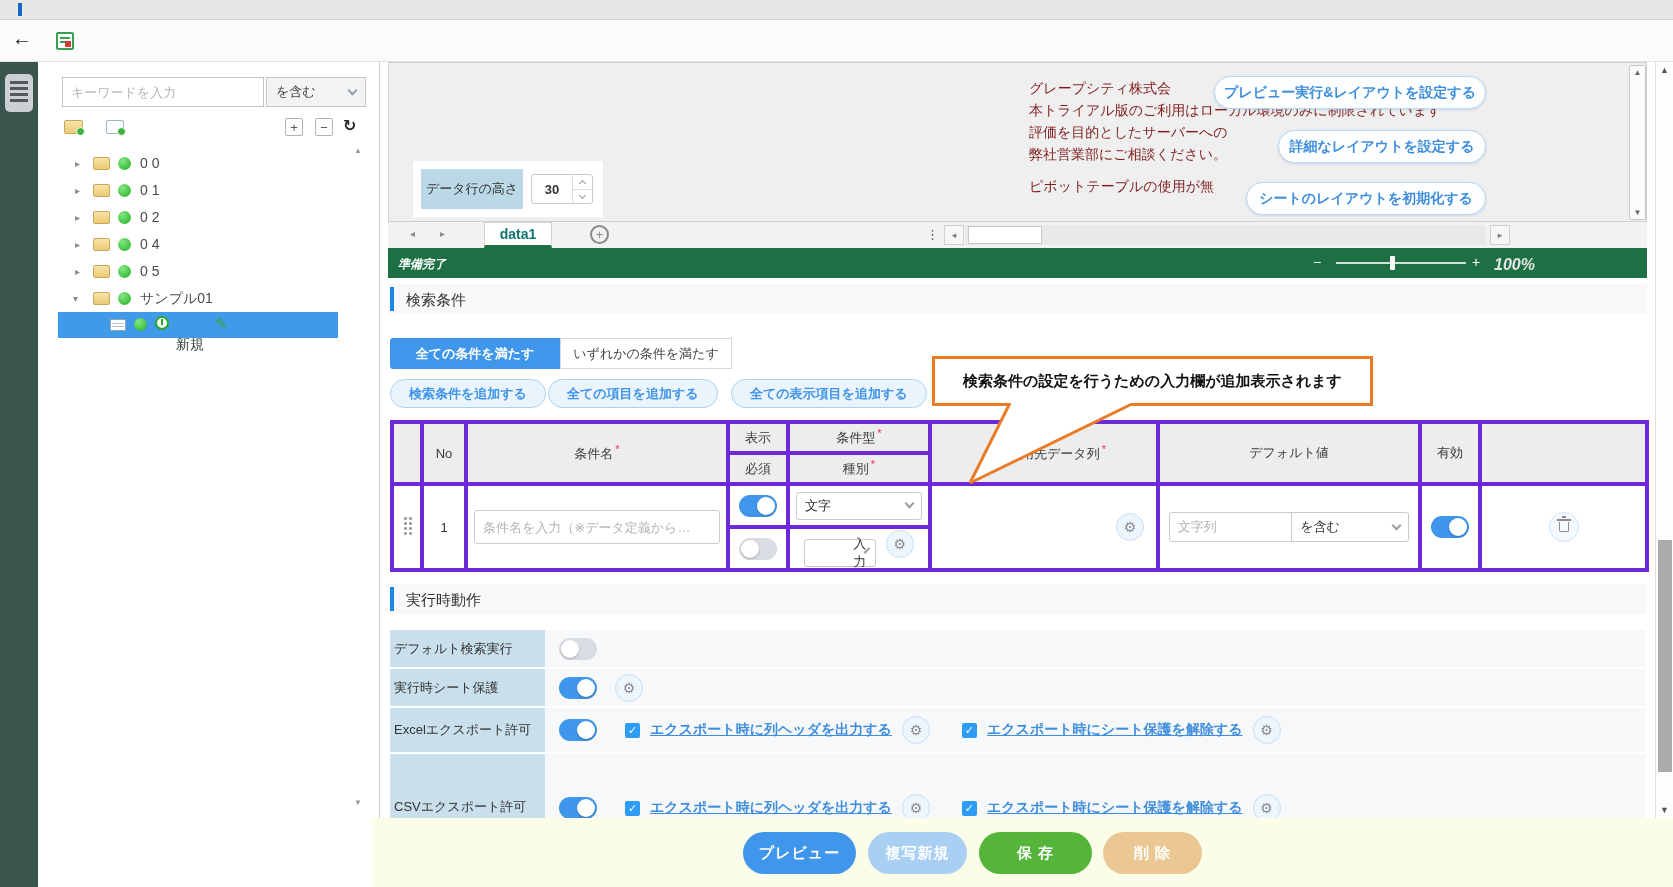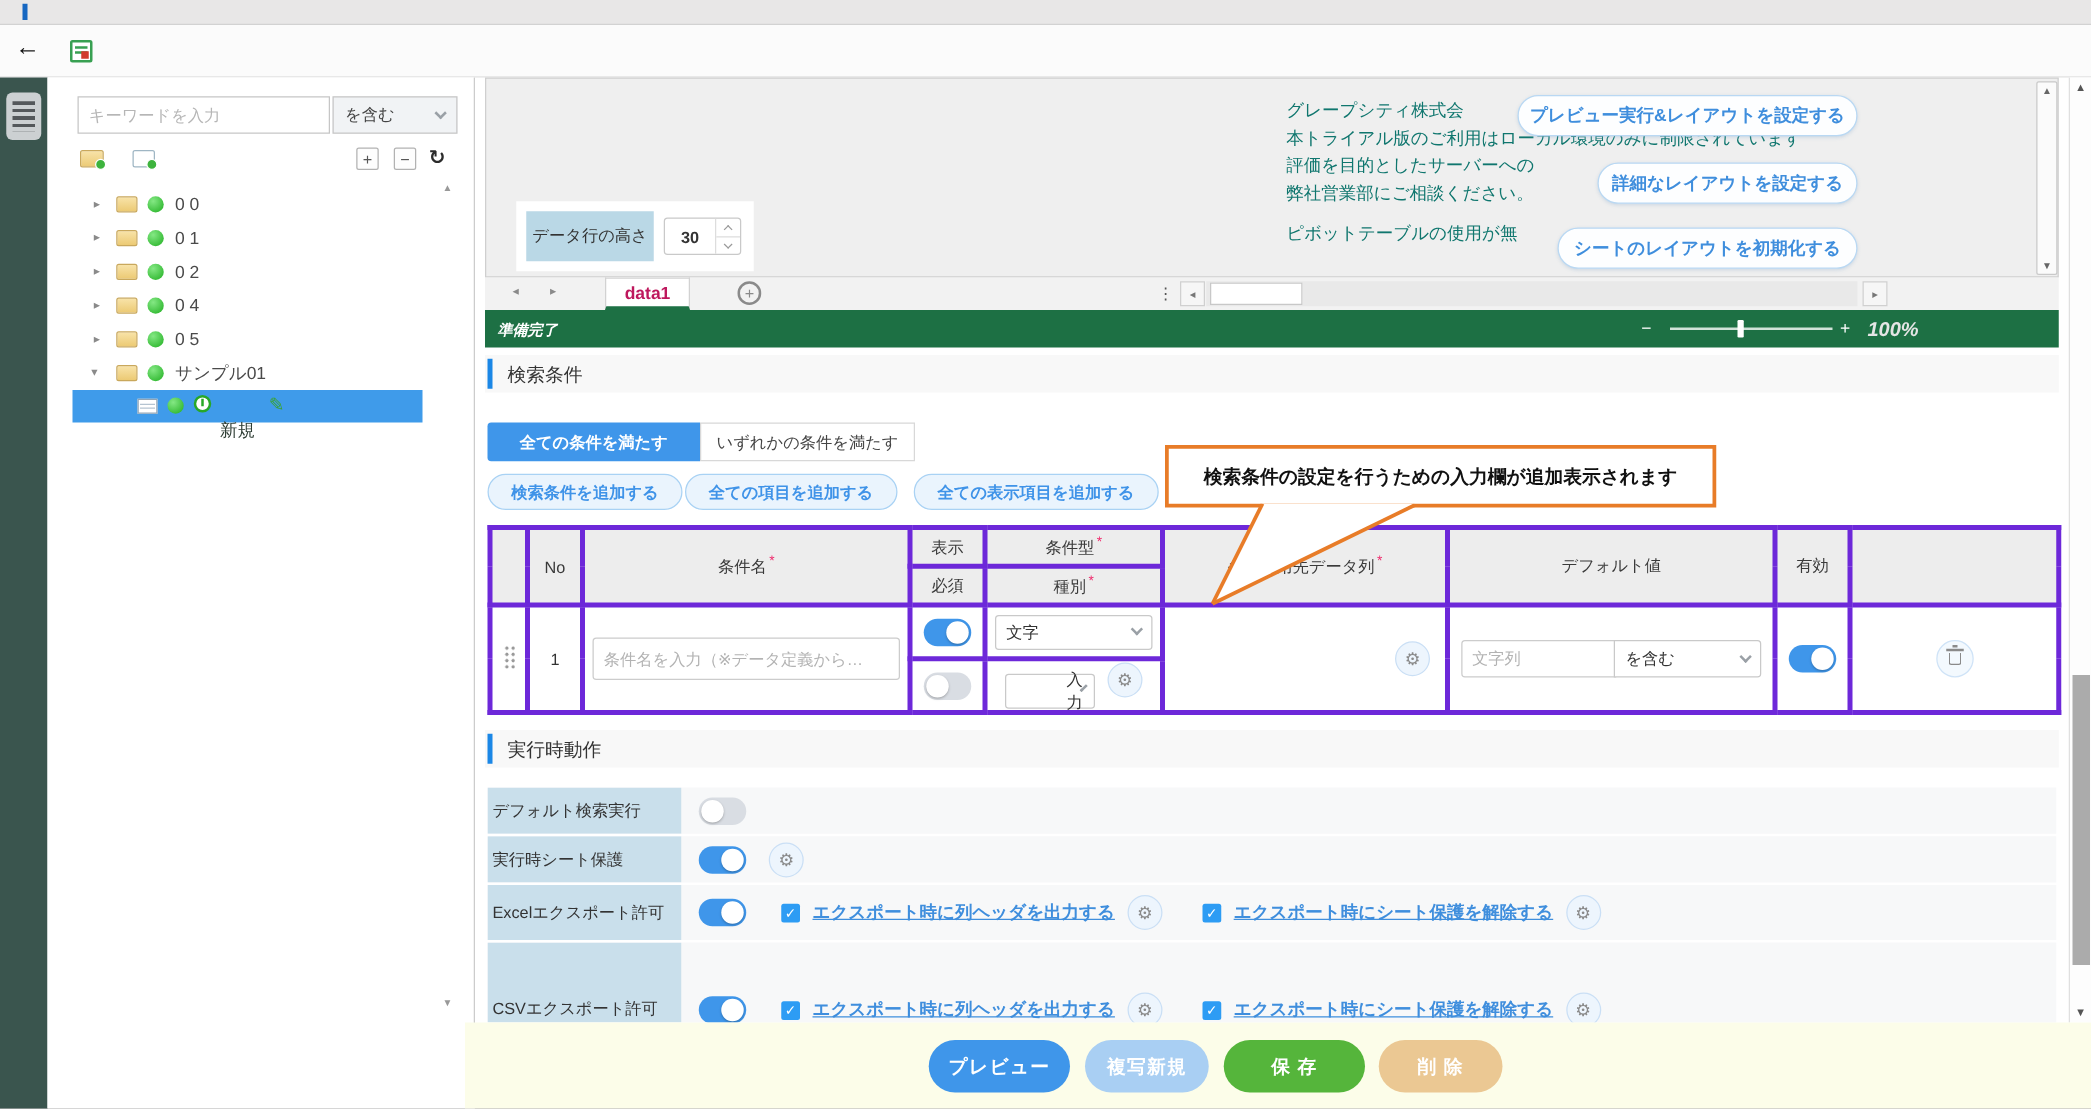--- a/index.html
+++ b/index.html
@@ -41,38 +41,38 @@
   .ball{width:13px;height:13px;border-radius:50%;background:radial-gradient(circle at 35% 30%,#84e884,#1fae1f);}
   .sel-row{left:20px;top:250px;width:280px;height:26px;background:#3f9bea;}
   .mini-sheet{width:16px;height:12px;background:#fff;border:1px solid #90a4b5;}
   .mini-sheet::before{content:"";position:absolute;left:1px;right:1px;top:3px;height:1px;background:#b5c4d1;box-shadow:0 3px 0 #b5c4d1;}
   .power{width:14px;height:14px;border-radius:50%;background:#fff;border:2px solid #28a828;}
   .power::after{content:"";position:absolute;left:50%;top:1px;width:2px;height:6px;background:#28a828;transform:translateX(-50%);}
   .pencil{color:#3aa23a;font-size:15px;}
   .tiny-arrow{color:#999;font-size:8px;}
   
   .sheet-panel{left:388px;top:62px;width:1259px;height:160px;background:#efefef;border:1px solid #cfcfcf;}
-  .trial{left:640px;top:14px;width:575px;color:#0f766e;font-size:14px;line-height:22px;}
+  .trial{left:640px;top:14px;width:575px;color:#7f1d1d;font-size:14px;line-height:22px;}
   .trial div{white-space:nowrap;overflow:hidden;}
   .trial .gap{margin-top:10px;}
   .ovl-btn{height:33px;background:#fdfeff;border:1px solid #b9d8f3;border-radius:17px;color:#3f8edd;font-size:14px;font-weight:bold;box-shadow:0 1px 3px rgba(120,160,200,.3);cursor:pointer;z-index:3;}
   .rh-wrap{left:24px;top:98px;width:190px;height:56px;background:#fff;}
   .rh-label{left:8px;top:8px;width:102px;height:40px;background:#bad8e6;font-size:13px;color:#333;}
   .spinner{left:118px;top:13px;width:62px;height:30px;background:#fff;border:1px solid #c9c9c9;border-radius:3px;display:flex;}
   .spin-val{width:40px;height:100%;display:flex;align-items:center;justify-content:center;font-size:13px;font-weight:bold;color:#333;}
   .spin-btns{flex:1;border-left:1px solid #ddd;display:flex;flex-direction:column;}
   .spin-btns span{flex:1;display:flex;align-items:center;justify-content:center;cursor:pointer;}
   .chv-s{display:inline-block;width:5px;height:5px;border-right:1.5px solid #999;border-bottom:1.5px solid #999;}
   .up{transform:rotate(-135deg);margin-top:3px;} .down{transform:rotate(45deg);margin-top:-2px;}
   .vscroll{left:1240px;top:2px;width:17px;height:155px;background:#fbfbfb;border:1px solid #c9c9c9;border-radius:2px;display:flex;flex-direction:column;justify-content:space-between;align-items:center;padding:2px 0;}
   .vscroll span{color:#666;font-size:8px;cursor:pointer;}
   
   .tabrow{left:388px;top:222px;width:1259px;height:26px;background:#f2f2f2;}
   .tab-nav{color:#8a8a8a;font-size:10px;cursor:pointer;}
-  .sheet-tab{left:96px;top:0;width:68px;height:26px;background:#fff;border:1px solid #d2d2d2;border-bottom:3px solid #1e7145;color:#be185d;font-weight:bold;font-size:14px;cursor:pointer;}
+  .sheet-tab{left:96px;top:0;width:68px;height:26px;background:#fff;border:1px solid #d2d2d2;border-bottom:3px solid #1e7145;color:#0f766e;font-weight:bold;font-size:14px;cursor:pointer;}
   .addtab{left:202px;top:3px;width:19px;height:19px;border:2px solid #8a8a8a;border-radius:50%;color:#8a8a8a;font-size:13px;line-height:15px;cursor:pointer;}
   .vdots{left:538px;top:5px;font-size:13px;color:#555;letter-spacing:0;}
   .hs-btn{top:3px;width:20px;height:20px;background:#f6f6f6;border:1px solid #d0d0d0;font-size:9px;color:#777;cursor:pointer;}
   .hs-track{left:577px;top:3px;width:521px;height:20px;background:#e9e9e9;}
   .hs-thumb{left:3px;top:1px;width:74px;height:18px;background:#fff;border:1px solid #c8c8c8;cursor:pointer;}
   
   .statusbar{left:388px;top:248px;width:1259px;height:30px;background:#1d7044;color:#fff;}
   .st-text{left:10px;top:8px;font-size:12px;font-weight:bold;font-style:italic;}
   .zm{position:absolute;color:#fff;font-size:14px;cursor:pointer;}
   .zm-track{left:948px;top:14px;width:130px;height:2px;background:rgba(255,255,255,.8);}

